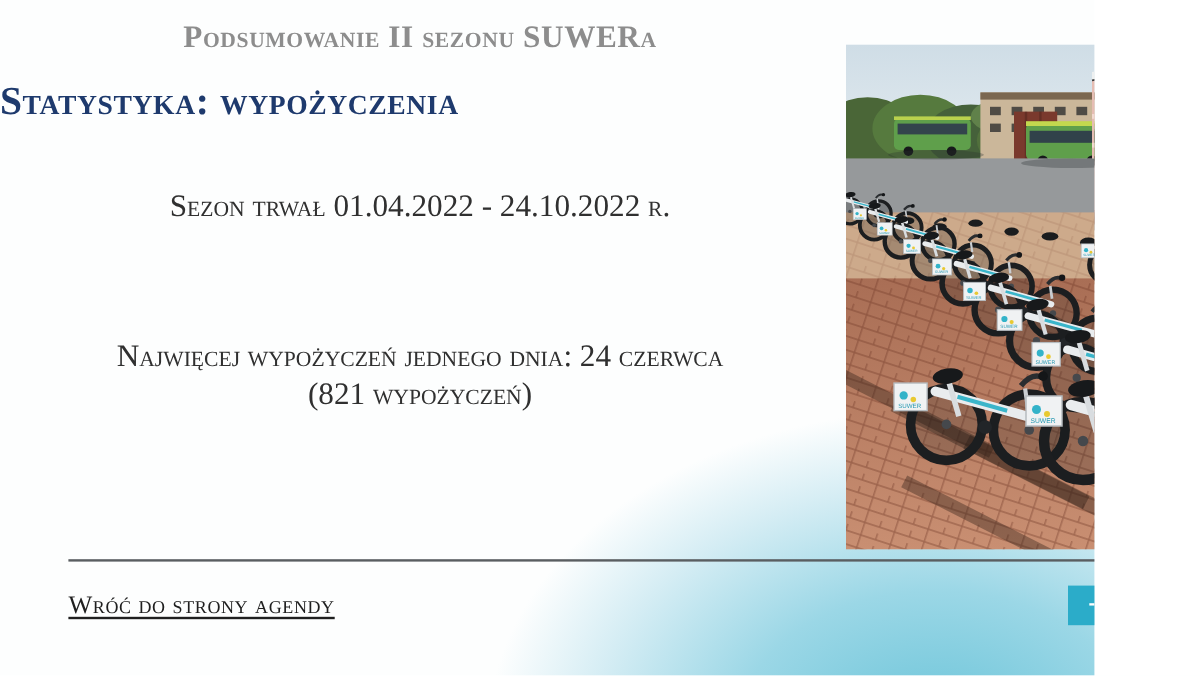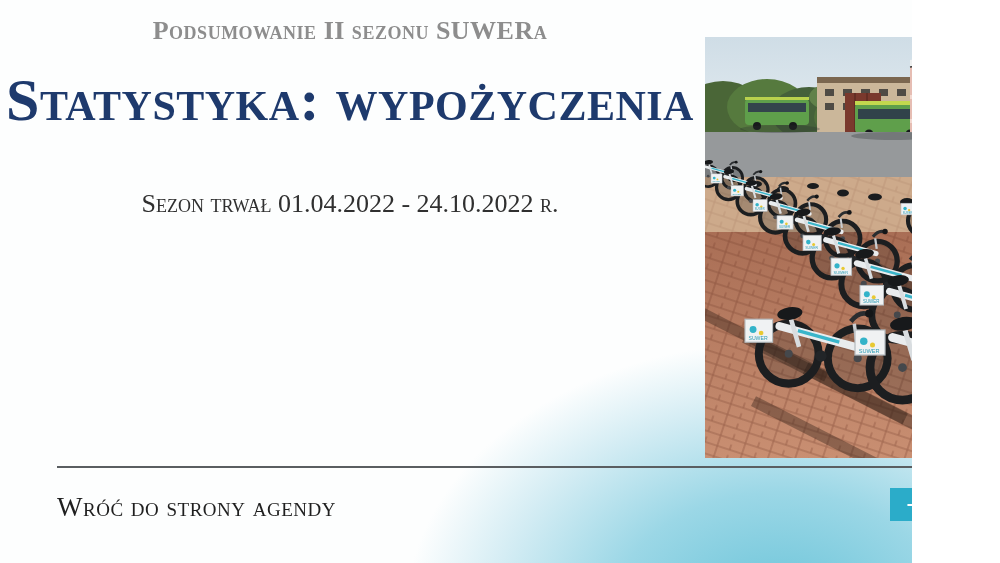--- a/index.html
+++ b/index.html
@@ -12,41 +12,41 @@
       radial-gradient(ellipse 480px 350px at 780px 615px,
         #68c3d8 0%, #9bd7e6 35%, #d5edf4 60%, rgba(255,255,255,0) 78%);
     font-family:"Liberation Serif","DejaVu Serif",serif;
   }
   .kicker{
     position:absolute;left:0;top:16px;width:700px;text-align:center;
     font-variant:small-caps;font-weight:700;font-size:26px;
     color:#8d8d8d;letter-spacing:0.5px;
   }
   .title{
-    position:absolute;left:0;top:68px;width:700px;text-align:center;
-    font-variant:small-caps;font-weight:700;font-size:60px;line-height:1.08;
+    position:absolute;left:0;top:68px;width:700px;
+    font-variant:small-caps;font-weight:700;font-size:33px;line-height:1.08;
     color:#1e3a6d;letter-spacing:0.5px;
   }
   .stat{
     position:absolute;width:700px;text-align:center;
     font-variant:small-caps;font-size:26px;color:#303030;
   }
-  .stat.season{top:157px;margin-top:32px;}
+  .stat.season{top:157px;}
   .stat.total{top:218px;}
   .stat.busiest{top:281px;line-height:32px;}
   .stat-value{font-weight:700;font-variant:normal;}
   .divider{
     position:absolute;left:57px;top:466px;width:888px;height:0;
     border-top:2px solid #5a5e61;
   }
   .back-link{
     position:absolute;left:57px;top:492px;
-    font-variant:small-caps;font-size:27px;color:#1f1f1f;
+    font-variant:small-caps;font-size:21px;color:#1f1f1f;
     letter-spacing:0.5px;
-    text-underline-offset:3px;cursor:pointer;
+    text-decoration:underline;text-underline-offset:3px;cursor:pointer;
   }
   .next-button{
     position:absolute;left:890px;top:488px;width:52px;height:33px;
     background:#2bacc9;border:none;display:flex;align-items:center;justify-content:center;
     cursor:pointer;padding:0;
   }
   .next-button .arrow{
     font-family:"DejaVu Sans",sans-serif;font-size:23px;color:#ffffff;line-height:1;
   }
   .photo{
@@ -59,20 +59,24 @@
 
 <div class="slide">
 
   <div class="kicker">Podsumowanie II sezonu SUWERa</div>
 
   <h1 class="title" style="margin:0;">Statystyka: wypożyczenia</h1>
 
   <div class="stat season">Sezon trwał 01.04.2022 - 24.10.2022 r.</div>
 
 
+  <div class="stat busiest">
+    <div>Najwięcej wypożyczeń jednego dnia: 24 czerwca</div>
+    <div>(821 wypożyczeń)</div>
+  </div>
 
   <div class="divider"></div>
 
   <a class="back-link">Wróć do strony agendy</a>
 
   <button class="next-button">
     <span class="arrow">→</span>
   </button>
 
   <figure class="photo" style="margin:0;">

